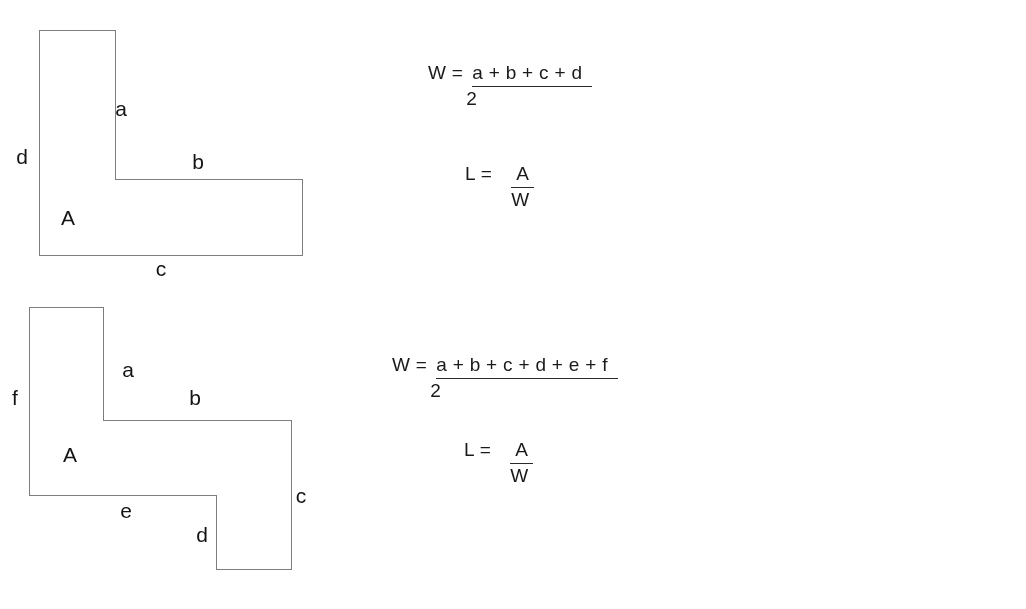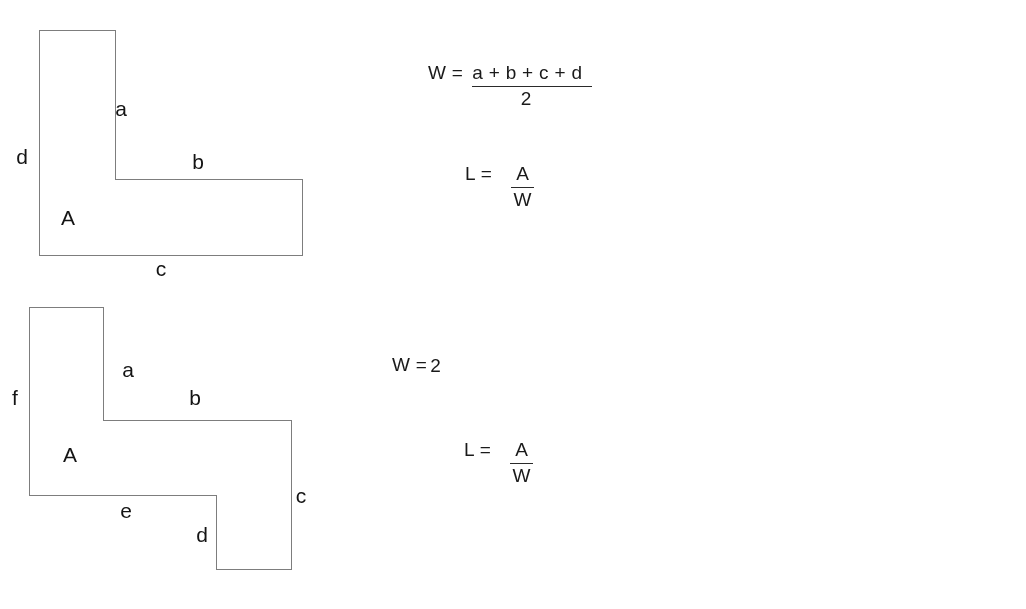--- a/index.html
+++ b/index.html
@@ -25,21 +25,21 @@
     display: flex;
     align-items: flex-start;
     font-size: 19px;
     letter-spacing: 0.3px;
     white-space: pre;
     color: #1a1a1a;
   }
   .formula .lhs { line-height: 22px; }
   .formula .lhs.w-lhs { margin-right: 9px; }
   .formula .lhs.l-lhs { margin-right: 19px; }
-  .frac { display: inline-flex; flex-direction: column; align-items: center; }
+  .frac { display: inline-flex; flex-direction: column; align-items: flex-start; }
   .frac .num { line-height: 22px; border-bottom: 1px solid #2a2a2a; }
   .frac.wide .num { padding: 0 10px 2px 0; }
   .frac.narrow .num { padding: 0 5px 2px 5px; }
   .frac .den { line-height: 22px; padding-top: 1px; }
   .frac.wide .den { transform: translateX(-6px); }
 </style>
 </head>
 <body>
 
 <svg class="outlines" width="1026" height="609" viewBox="0 0 1026 609">
@@ -73,20 +73,21 @@
   <span class="lhs l-lhs">L =</span>
   <span class="frac narrow">
     <span class="num">A</span>
     <span class="den">W</span>
   </span>
 </div>
 
 <div class="formula" style="left:392px; top:354px;">
   <span class="lhs w-lhs">W =</span>
   <span class="frac wide">
+    <span class="num">a + b + c + d + e + f</span>
     <span class="den">2</span>
   </span>
 </div>
 
 <div class="formula" style="left:464px; top:439px;">
   <span class="lhs l-lhs">L =</span>
   <span class="frac narrow">
     <span class="num">A</span>
     <span class="den">W</span>
   </span>

